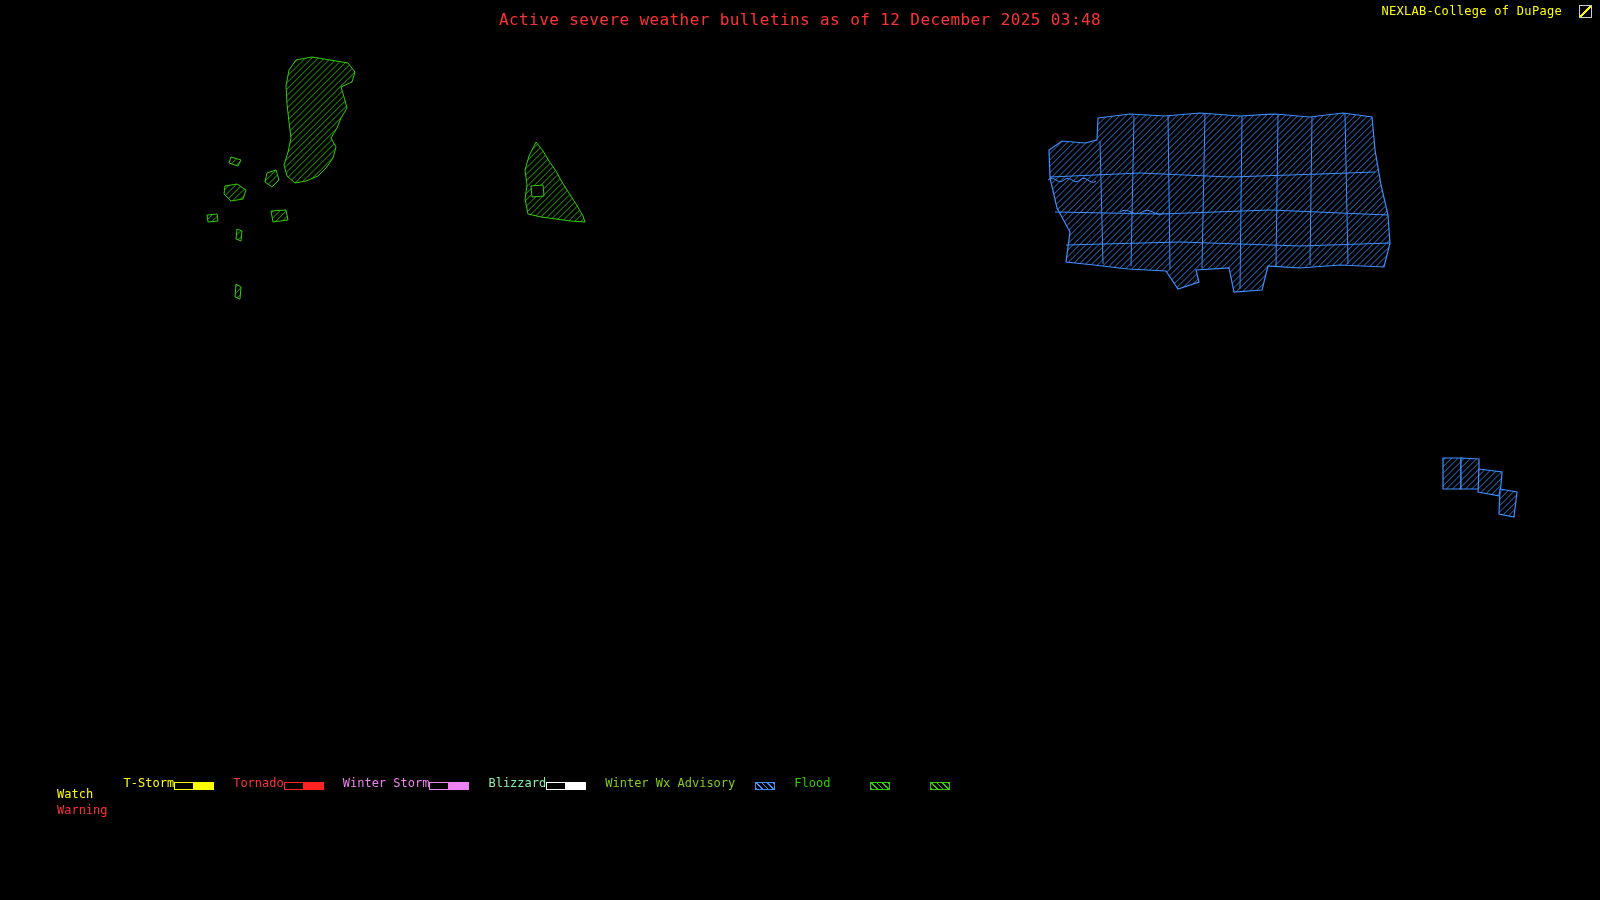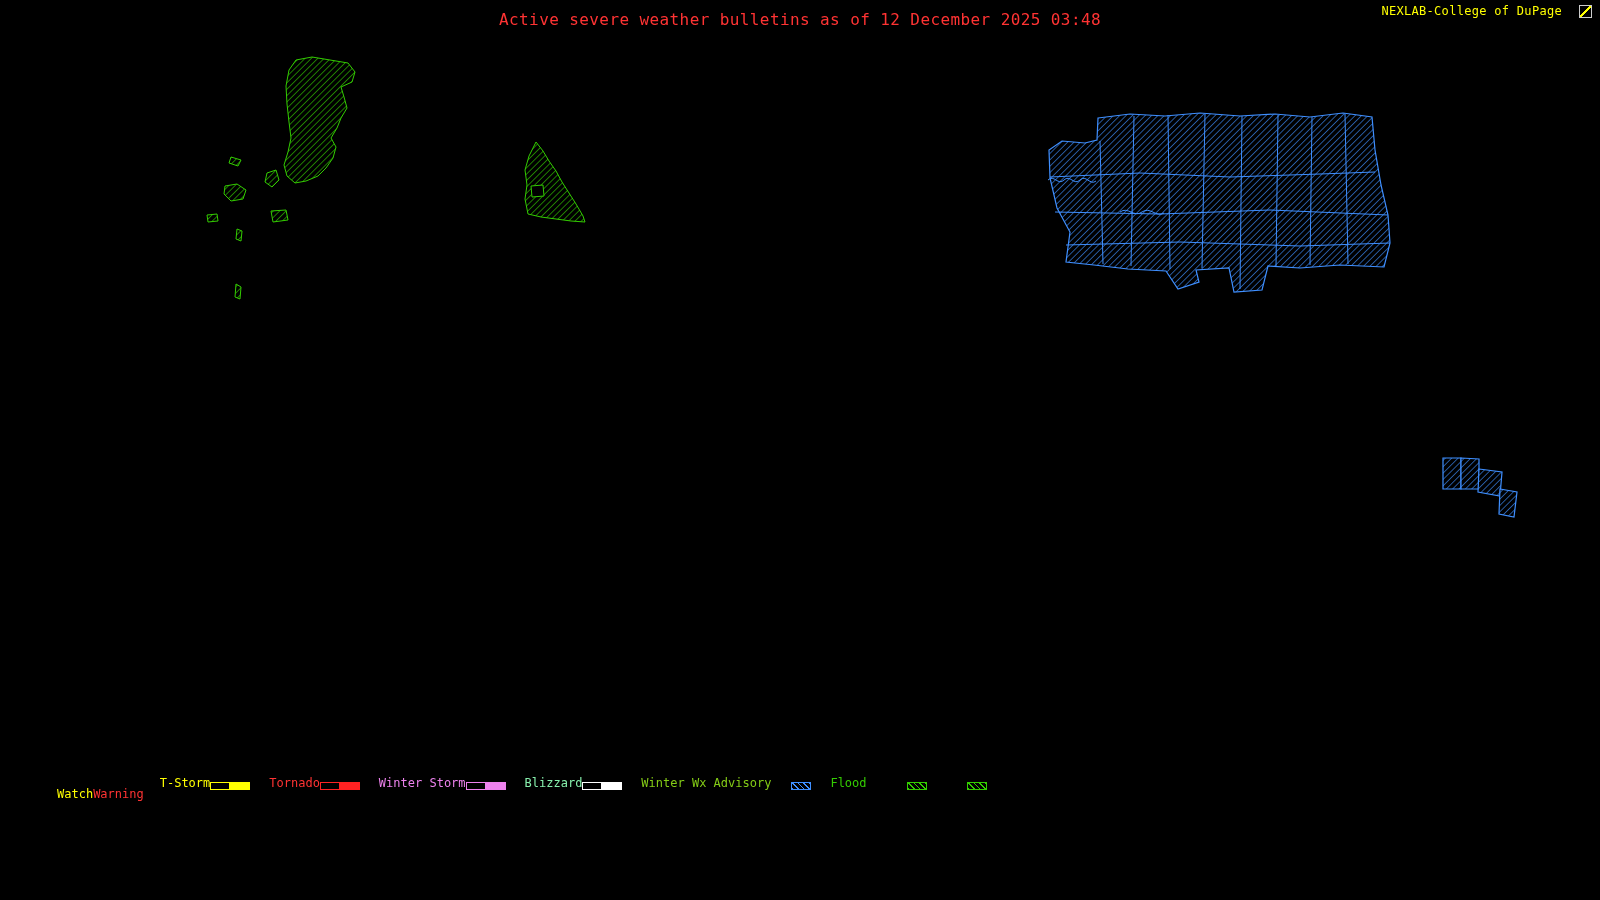--- a/index.html
+++ b/index.html
@@ -22,21 +22,21 @@
     position:absolute;top:10px;left:50%;transform:translateX(-50%);
     color:#ff3333;font-size:16px;letter-spacing:.4px;white-space:nowrap;
   }
   
   svg.map{position:absolute;left:0;top:0;}
   
   .legend{
     position:absolute;left:57px;top:777px;display:flex;align-items:flex-start;
     font-size:12px;line-height:12px;
   }
-  .rowlabels{display:flex;flex-direction:row;margin-right:16px;padding-top:11px;}
+  .rowlabels{display:flex;flex-direction:column;margin-right:16px;padding-top:11px;}
   .rowlabels .rl{height:16px;}
   .rl-watch{color:#ffff00;}
   .rl-warning{color:#ff3333;}
   .cat{display:flex;flex-direction:row;align-items:center;margin-right:19px;}
   .cat .hdr{height:13px;white-space:nowrap;}
   .sw{width:20px;height:8px;margin-top:4px;box-sizing:border-box;}
   .sw-outline{border:1px solid var(--c);background:#000;}
   .sw-solid{background:var(--c);}
   .sw-hatched{
     border:1px solid var(--c);

